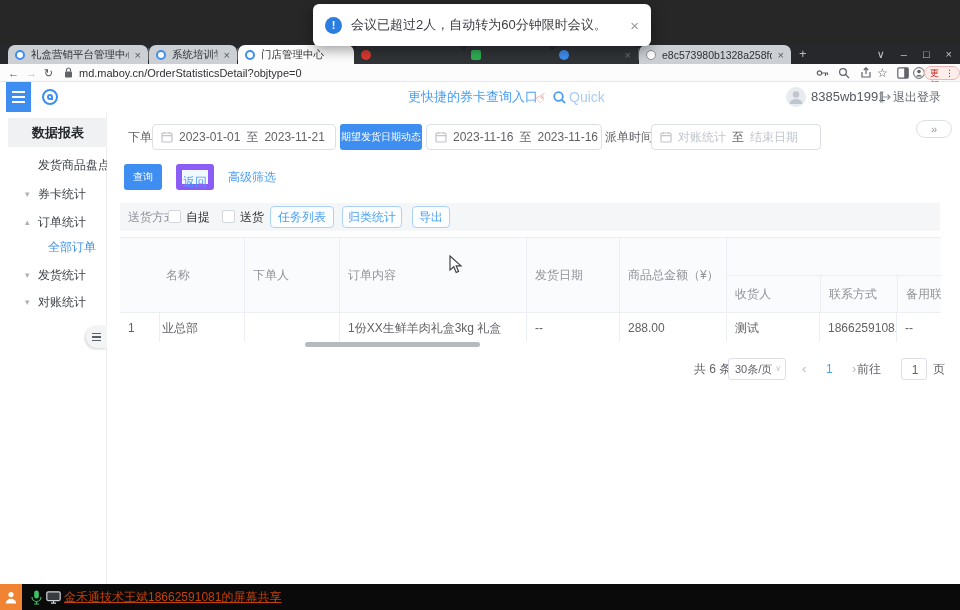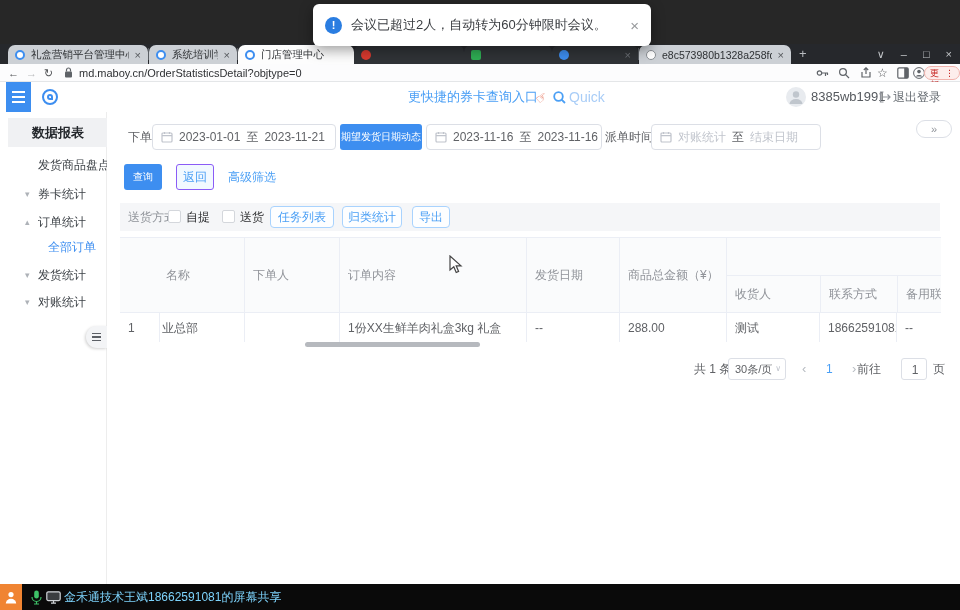--- a/index.html
+++ b/index.html
@@ -81,21 +81,21 @@
 
   
   .main { left:107px; top:112px; width:853px; height:472px; background:#fff; }
   .flabel { position:absolute; font-size:12px; color:#606266; line-height:26px; white-space:nowrap; }
   .datebox { position:absolute; height:26px; border:1px solid #dcdfe6; border-radius:4px; background:#fff;
              display:flex; align-items:center; font-size:12px; color:#606266; padding:0 8px; gap:6px; white-space:nowrap; }
   .datebox .ph { color:#c0c4cc; }
   .cal { flex:0 0 12px; }
   .btn-primary { position:absolute; background:#3d8ef0; color:#fff; border-radius:3px; text-align:center;
                  white-space:nowrap; overflow:hidden; }
-  .btn-plain { position:absolute; background:#f2f9ff; border:1px solid #8b5cf6; color:#4a9ff5; border-radius:3px;
+  .btn-plain { position:absolute; background:#f2f9ff; border:6px solid #8b5cf6; color:#4a9ff5; border-radius:3px;
                text-align:center; font-size:12px; }
   .link { position:absolute; color:#4a9ff5; font-size:12px; line-height:26px; }
   .more-pill { position:absolute; left:809px; top:8px; width:36px; height:18px; border:1px solid #dcdfe6;
                border-radius:9px; background:#fff; color:#8f9399; font-size:11px; text-align:center; line-height:16px; }
 
   .graybar { position:absolute; left:13px; top:91px; width:820px; height:28px; background:#f5f6f8; }
   .graybar .glabel { position:absolute; line-height:28px; font-size:12px; color:#8f9399; }
   .cb { position:absolute; top:7px; width:13px; height:13px; background:#fff; border:1px solid #d4d7dc; border-radius:2px; }
   .cb-lbl { position:absolute; line-height:28px; font-size:12px; color:#303133; }
   .gbtn { position:absolute; top:3px; height:22px; background:#fdfeff; border:1px solid #a9d3fe; border-radius:4px;
@@ -119,21 +119,21 @@
   .pg-box { position:absolute; top:246px; height:22px; border:1px solid #dcdfe6; border-radius:3px; background:#fff; }
   .pg-arrow { color:#b7bcc2; font-size:13px; }
   .pg-cur { color:#4a9ff5; }
   .pg-input { width:26px; height:22px; text-align:center; font-size:12px; color:#606266; border:none; outline:none;
               background:transparent; font-family:inherit; }
 
   
   .sharebar { left:0; top:584px; width:960px; height:26px; background:#0a0a0a; }
   .share-person { position:absolute; left:0; top:0; width:22px; height:26px; background:#f08432; display:flex;
                   align-items:center; justify-content:center; }
-  .share-txt { position:absolute; left:64px; top:0; line-height:26px; font-size:12px; color:#7dd3fc; white-space:nowrap; }
+  .share-txt { position:absolute; left:64px; top:0; line-height:26px; font-size:12px; color:#c2410c; white-space:nowrap;text-decoration:underline; }
 
   .cursor { position:absolute; left:449px; top:255px; z-index:70; }
 </style>
 </head>
 <body>
 
 <div class="stage">
 
   <div class="abs meeting-top"></div>
 
@@ -349,21 +349,21 @@
         <div class="td" style="left:220px;width:187px">1份XX生鲜羊肉礼盒3kg 礼盒</div>
         <div class="td" style="left:407px;width:93px">--</div>
         <div class="td" style="left:500px;width:107px">288.00</div>
         <div class="td" style="left:607px;width:93px">测试</div>
         <div class="td" style="left:700px;width:77px">18662591081</div>
         <div class="td" style="left:777px;width:44px;border-right:none">--</div>
       </div>
     </div>
     <div class="hscroll"></div>
 
-    <span class="pg" style="left:587px">共 1 条</span>
+    <span class="pg" style="left:587px">共 6 条</span>
     <div class="pg-box" style="left:621px;width:58px;font-size:11px;color:#606266;line-height:20px;padding-left:6px">
       <span>30条/页</span>
       <span style="position:absolute;right:4px;top:0;font-size:8px;color:#c0c4cc;line-height:20px">∨</span>
     </div>
     <span class="pg pg-arrow" style="left:695px">‹</span>
     <span class="pg pg-cur" style="left:719px">1</span>
     <span class="pg pg-arrow" style="left:745px">›</span>
     <span class="pg" style="left:750px">前往</span>
     <div class="pg-box" style="left:794px;width:26px">
       <input class="pg-input" value="1" style="">

